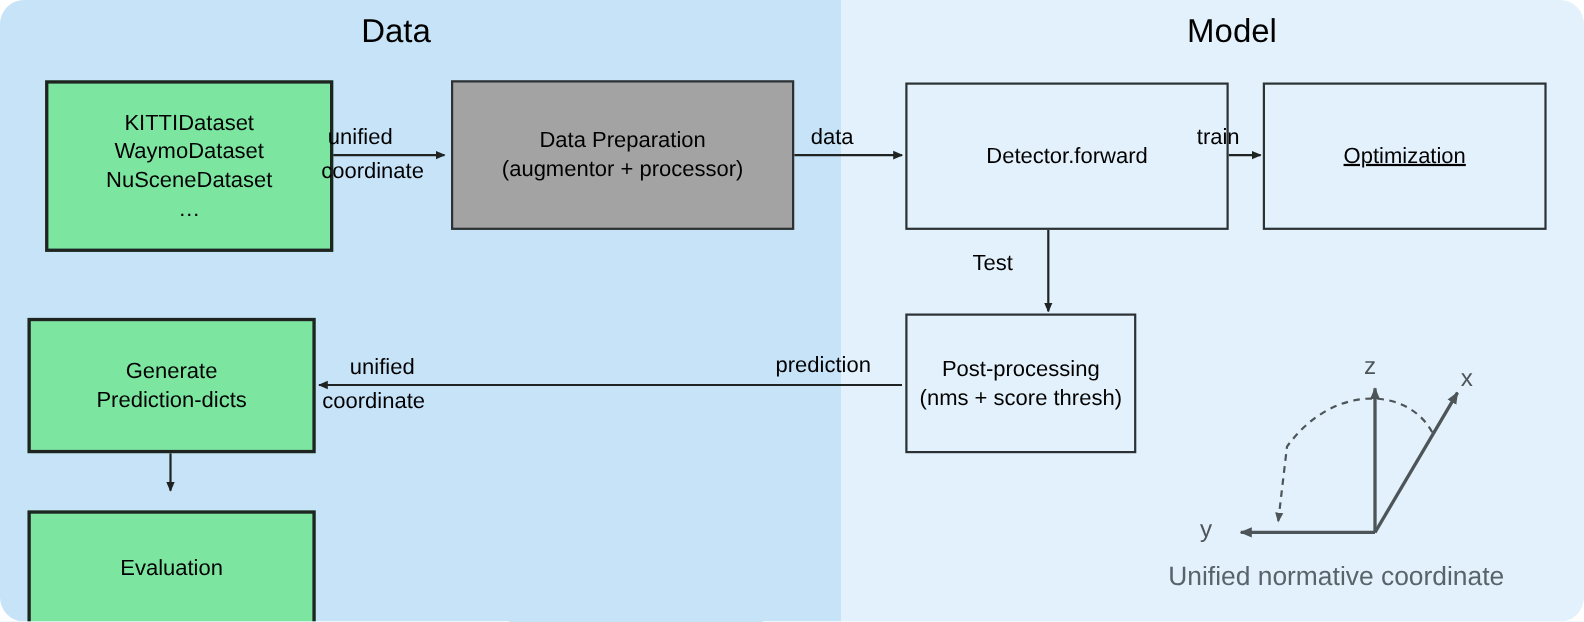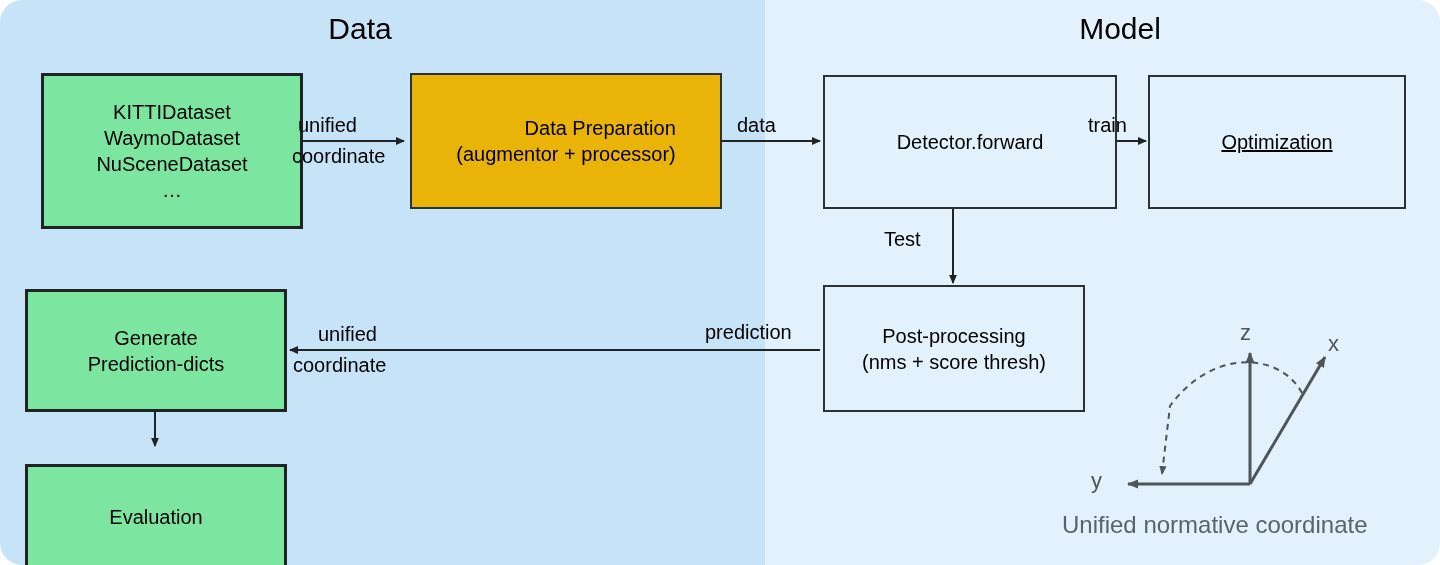--- a/index.html
+++ b/index.html
@@ -56,23 +56,22 @@
     color: #000000;
     font-size: 20px;
     line-height: 26px;
     white-space: pre-line;
   }
   .node.green {
     background: #7ce6a0;
     border: 3px solid #1f2423;
   }
   .node.plain-data {
-    background: #eab308;
+    background: #a3a3a3;
     border: 2px solid #2b3134;
-    text-align: right;
   }
   .node.plain-model {
     background: #e2f1fb;
     border: 2px solid #2b3134;
   }
 
   
   #wires {
     position: absolute;
     left: 0;
@@ -150,21 +149,21 @@
 NuSceneDataset
 …</div>
 
   <div class="node plain-data" style="left:410px; top:73px; width:312px; height:136px;">Data Preparation
 (augmentor + processor)</div>
 
   <div class="node plain-model" style="left:823px; top:75px; width:294px; height:134px;">Detector.forward</div>
 
   <div class="node plain-model" style="left:1148px; top:75px; width:258px; height:134px;text-decoration:underline;">Optimization</div>
 
-  <div class="node plain-model" style="left:823px; top:285px; width:262px; height:127px;">Post-processing
+  <div class="node plain-model" style="left:823px; top:285px; width:210px; height:127px;">Post-processing
 (nms + score thresh)</div>
 
   <div class="node green" style="left:25px; top:289px; width:262px; height:123px;">Generate
 Prediction-dicts</div>
 
   <div class="node green" style="left:25px; top:464px; width:262px; height:105px;">Evaluation</div>
 
   <div class="edge-label" style="left:298px; top:113px;">unified</div>
   <div class="edge-label" style="left:292px; top:144px;">coordinate</div>
 

